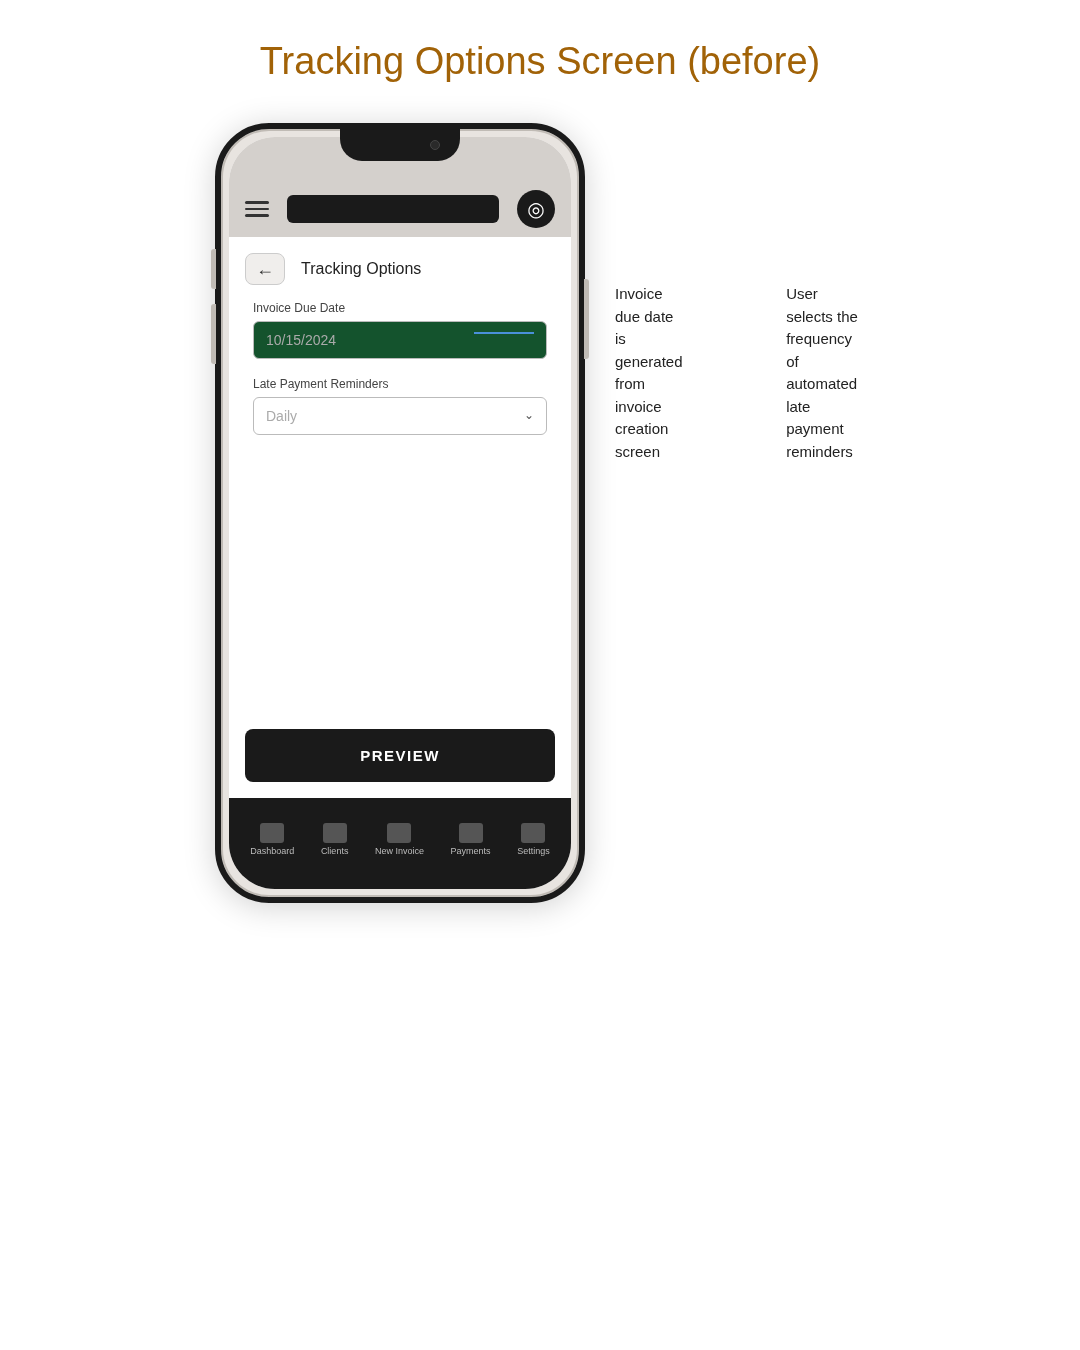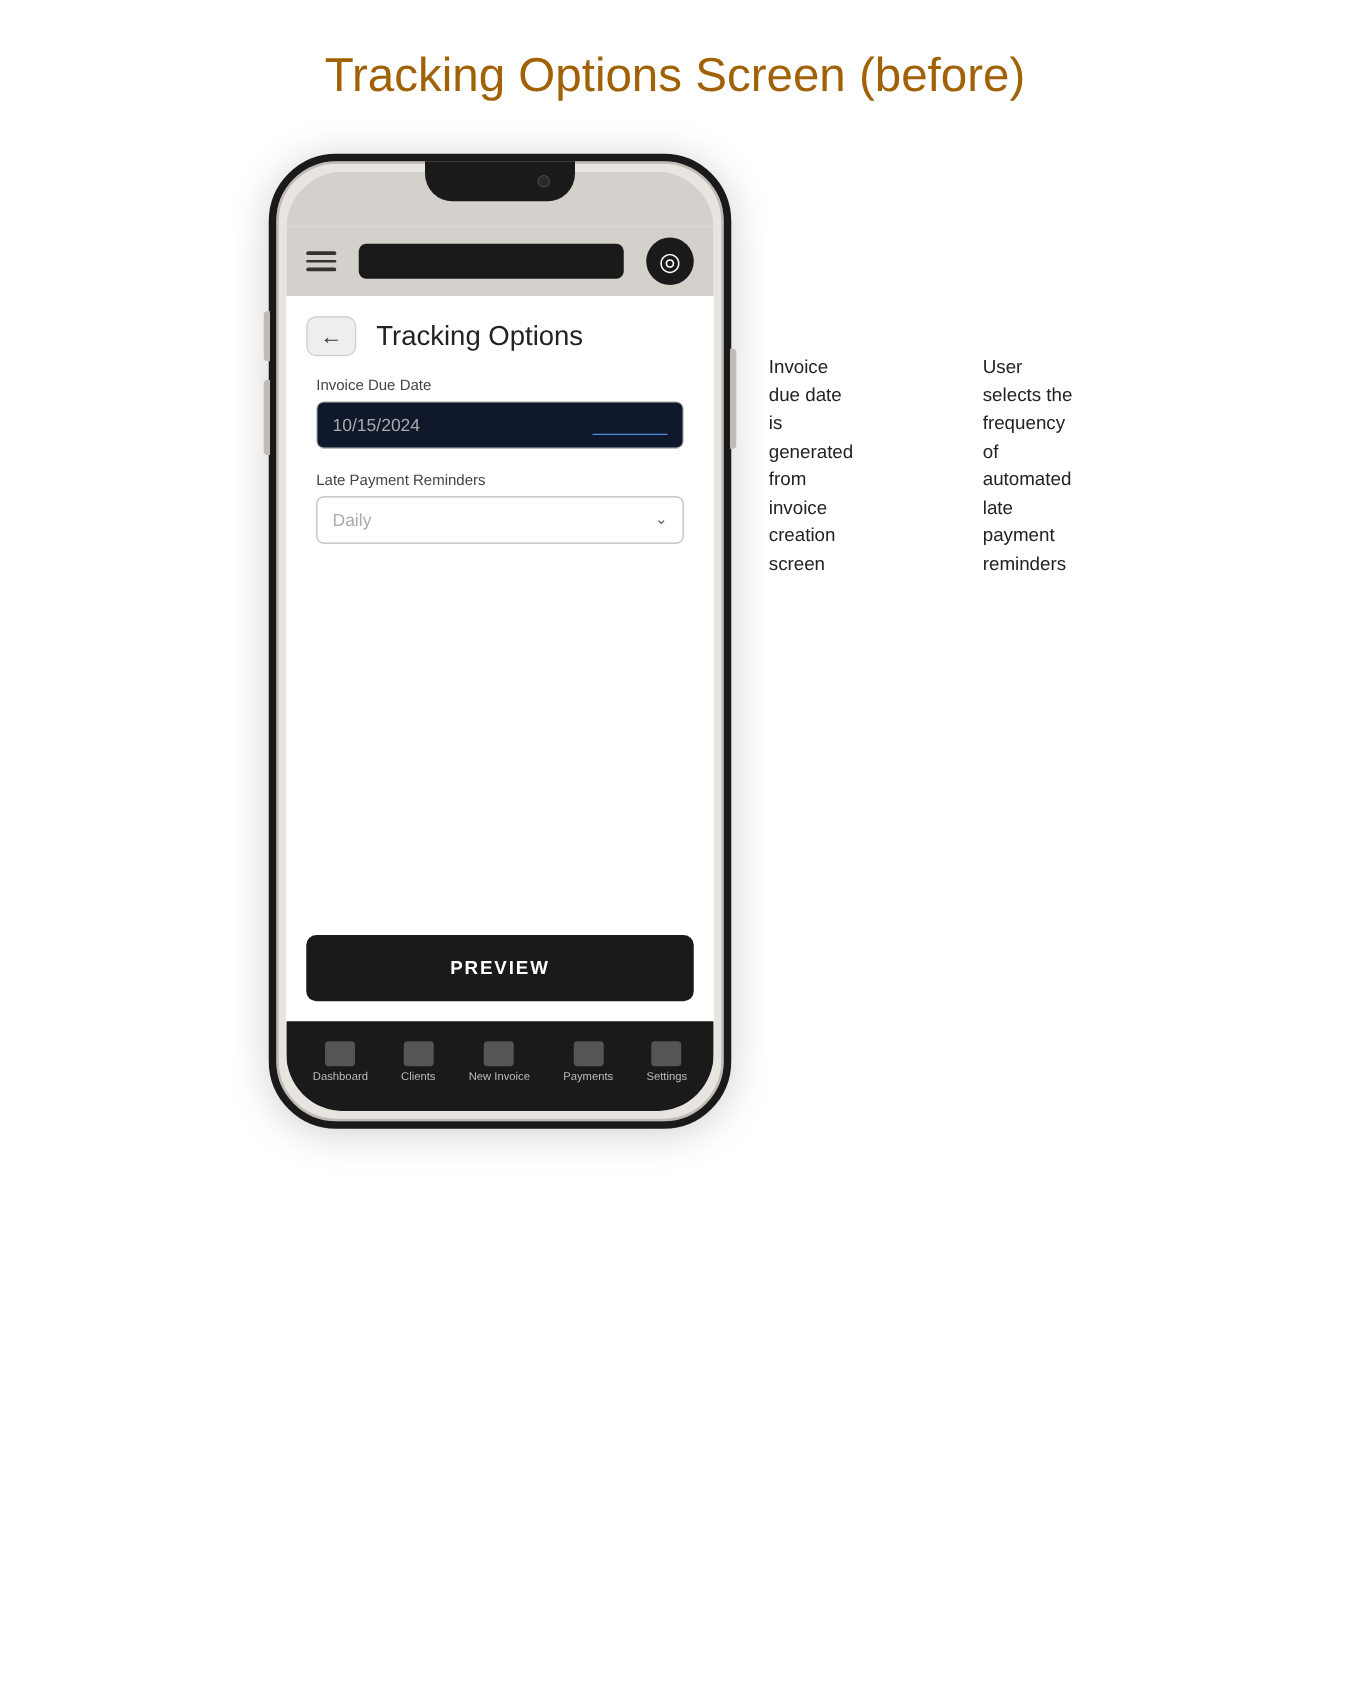--- a/index.html
+++ b/index.html
@@ -194,21 +194,21 @@
       width: 40px;
       height: 32px;
       cursor: pointer;
       flex-shrink: 0;
     }
     .back-arrow {
       font-size: 18px;
       color: #333;
     }
     .screen-title {
-      font-size: 22px;
+      font-size: 16px;
       font-weight: 500;
       color: #222;
     }
 
     
     .form-area {
       padding: 8px 24px;
       flex: 1;
       overflow: hidden;
     }
@@ -218,24 +218,24 @@
       color: #444;
       margin-bottom: 6px;
       font-weight: 400;
     }
 
     .form-input-wrapper {
       border: 1.5px solid #bbb;
       border-radius: 6px;
       padding: 10px 12px;
       display: flex;
-      align-items: flex-end;
+      align-items: flex-start;
       justify-content: space-between;
       margin-bottom: 18px;
-      background: #0f172a;
+      background: #14532d;
     }
 
     .form-input-text {
       font-size: 14px;
       color: #aaa;
     }
 
     .form-input-line {
       width: 60px;
       height: 1.5px;
@@ -275,21 +275,21 @@
     }
     .preview-btn-label {
       color: #fff;
       font-size: 15px;
       font-weight: 600;
       letter-spacing: 1.5px;
     }
 
     
     .bottom-nav {
-      height: 72px;
+      height: 91px;
       background: #1a1a1a;
       display: flex;
       align-items: center;
       justify-content: space-around;
       padding: 0 8px 8px 8px;
       flex-shrink: 0;
     }
     .bottom-nav-item {
       display: flex;
       flex-direction: column;

